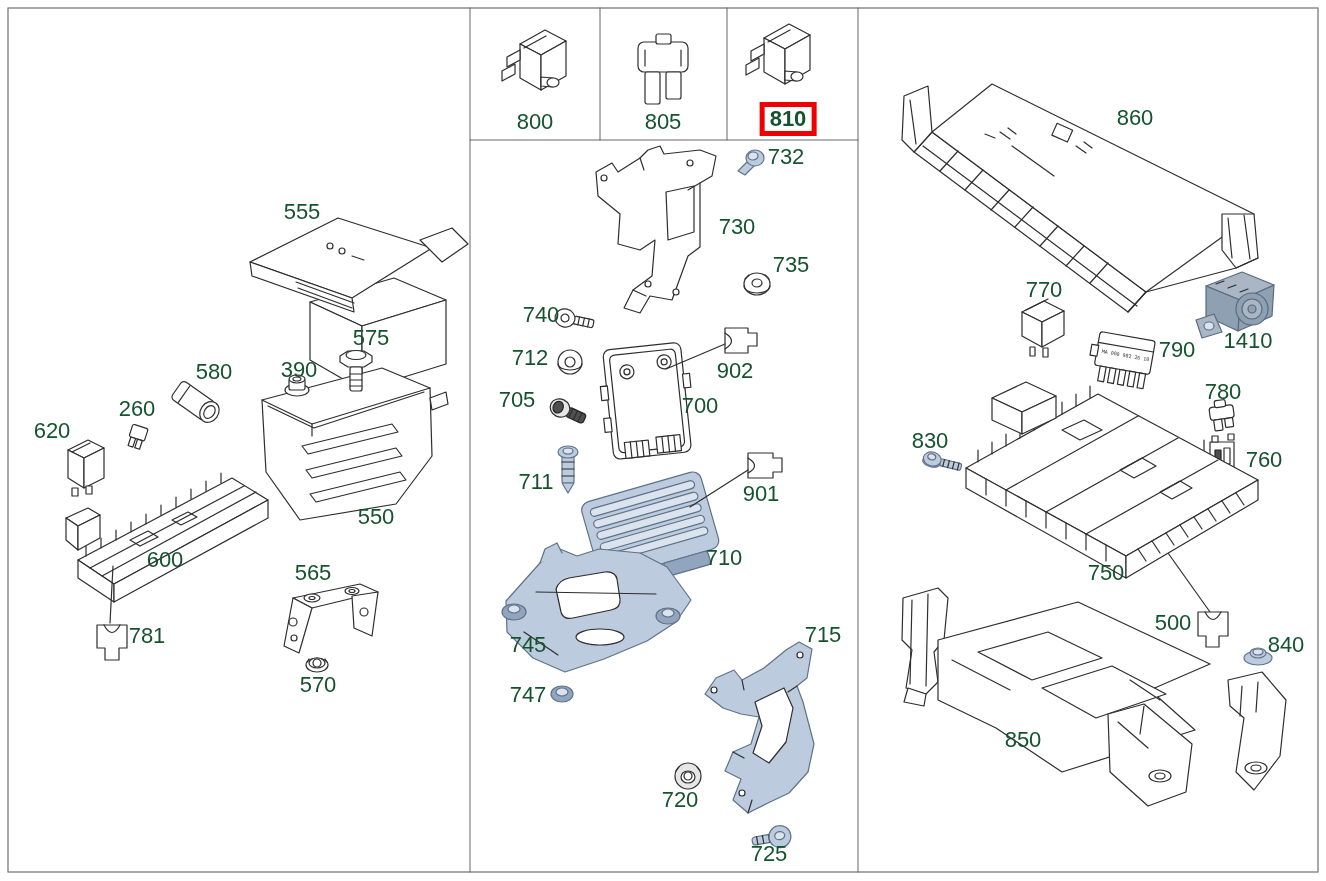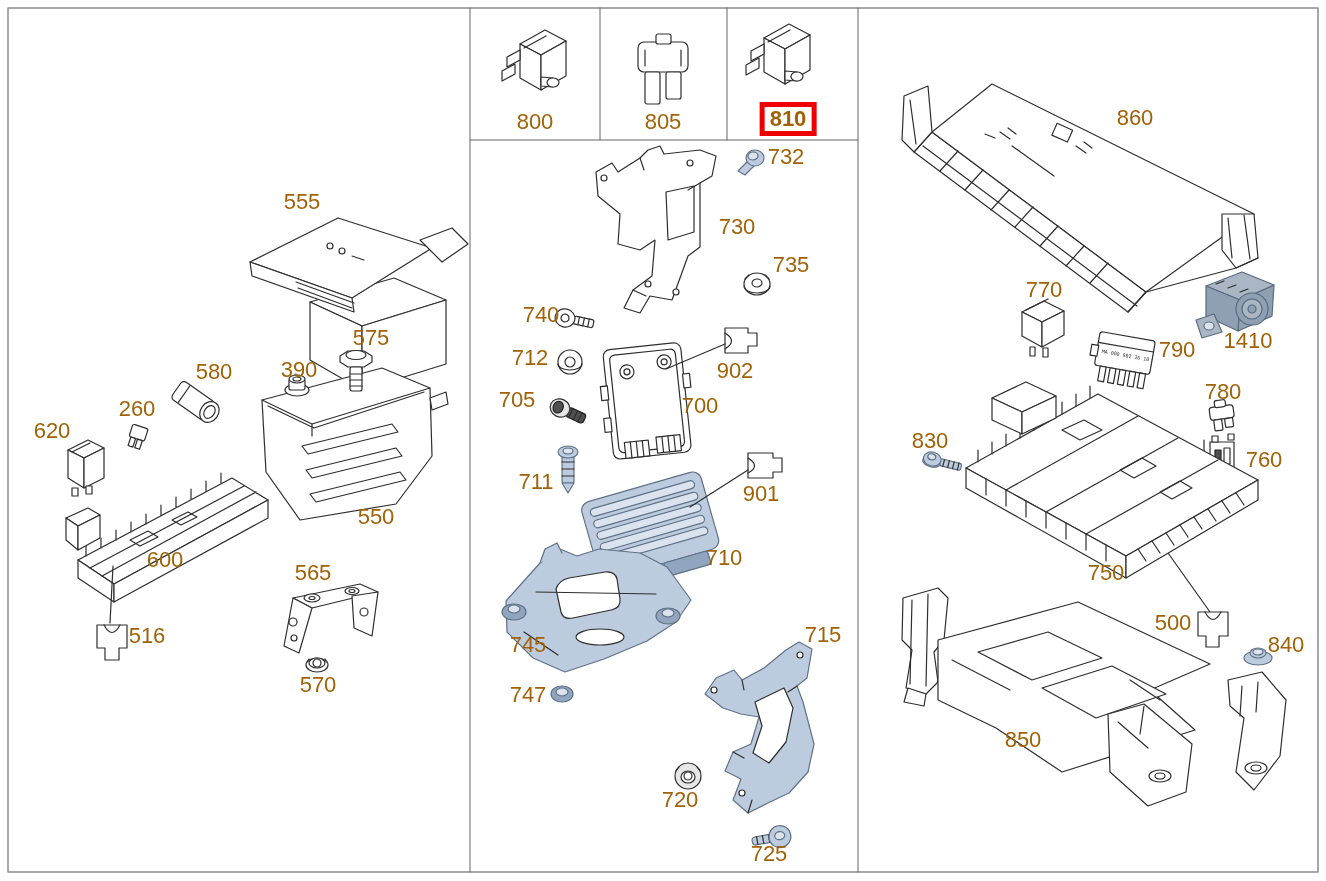--- a/index.html
+++ b/index.html
@@ -14,21 +14,21 @@
   svg .ln{fill:none;stroke:#666;stroke-width:1;}
   svg .blue{fill:#bdcbde;stroke:#5f7288;}
   svg .blued{fill:#92a5be;stroke:#5f7288;}
   svg .bluel{fill:#dbe3ee;stroke:#5f7288;}
   svg .mblue{fill:#aab6c4;stroke:#5a6b80;}
   svg .mblued{fill:#8fa0b3;stroke:#5a6b80;}
   svg .dk{fill:#4f4f4f;stroke:#222;}
   svg .lg{fill:#e6e6e6;}
   svg .mark{fill:#333;stroke:none;font-size:5px;font-family:"DejaVu Sans Mono",monospace;}
   .plabel{position:absolute;transform:translate(-50%,-50%);
-          font-size:22px;line-height:1;color:#a16207;white-space:nowrap;cursor:default;}
+          font-size:22px;line-height:1;color:#14532d;white-space:nowrap;cursor:default;}
   .plabel.selected{border:5px solid #ee0000;padding:1px 5px;background:#fff;font-weight:bold;}
 </style>
 </head>
 <body>
 
 <div class="stage">
 
 <svg width="1326" height="881" viewBox="0 0 1326 881">
   <defs>
     <g id="g-relay">
@@ -407,30 +407,30 @@
     <path d="M1108,714 L1144,704 L1192,744 L1186,792 L1148,806 L1110,772 Z"></path>
     <ellipse cx="1160" cy="776" rx="11" ry="6"></ellipse>
         <ellipse cx="1160" cy="776" rx="5" ry="3"></ellipse>
     <path class="nf" d="M1118,722 l30,26 M1144,706 l-4,28"></path>
   </g>
 </svg>
 
   <div class="plabel" style="left:535px;top:122px">800</div>
   <div class="plabel" style="left:663px;top:122px">805</div>
   <div class="plabel selected" style="left:788px;top:119px">810</div>
-  <div class="plabel" style="left:302px;top:202px">555</div>
+  <div class="plabel" style="left:302px;top:212px">555</div>
   <div class="plabel" style="left:371px;top:338px">575</div>
   <div class="plabel" style="left:299px;top:370px">390</div>
   <div class="plabel" style="left:214px;top:372px">580</div>
   <div class="plabel" style="left:137px;top:409px">260</div>
   <div class="plabel" style="left:52px;top:431px">620</div>
   <div class="plabel" style="left:376px;top:517px">550</div>
   <div class="plabel" style="left:165px;top:560px">600</div>
   <div class="plabel" style="left:313px;top:573px">565</div>
-  <div class="plabel" style="left:147px;top:636px">516</div>
+  <div class="plabel" style="left:147px;top:636px">781</div>
   <div class="plabel" style="left:318px;top:685px">570</div>
   <div class="plabel" style="left:786px;top:157px">732</div>
   <div class="plabel" style="left:737px;top:227px">730</div>
   <div class="plabel" style="left:791px;top:265px">735</div>
   <div class="plabel" style="left:541px;top:315px">740</div>
   <div class="plabel" style="left:530px;top:358px">712</div>
   <div class="plabel" style="left:735px;top:371px">902</div>
   <div class="plabel" style="left:517px;top:400px">705</div>
   <div class="plabel" style="left:700px;top:406px">700</div>
   <div class="plabel" style="left:536px;top:482px">711</div>

